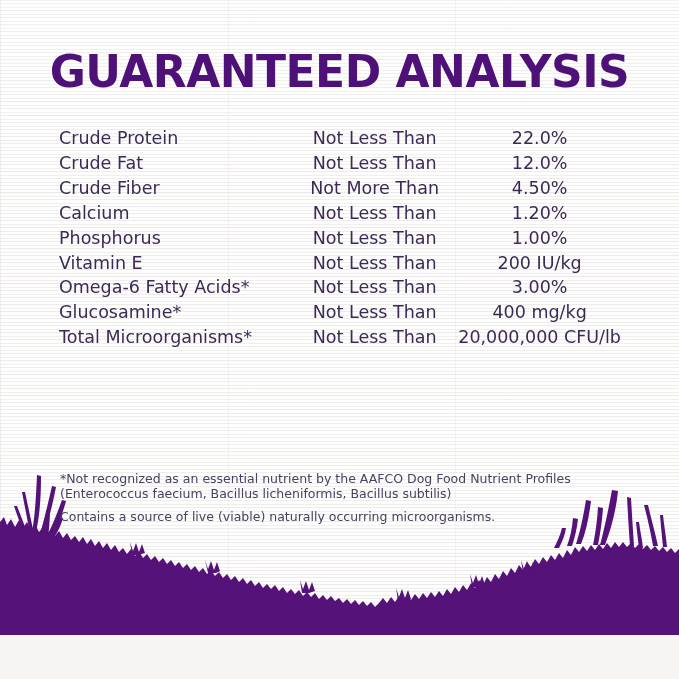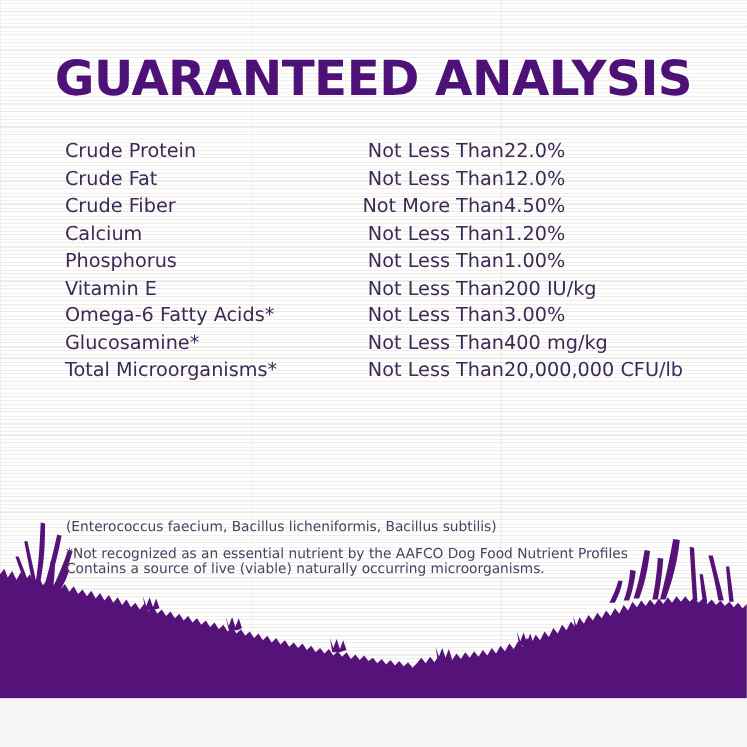--- a/index.html
+++ b/index.html
@@ -99,25 +99,25 @@
     white-space: nowrap;
     vertical-align: baseline;
     font-family: "DejaVu Sans", sans-serif;
   }
   td.c-nutrient {
     width: 240px;
     text-align: left;
   }
   td.c-qualifier {
     width: 175px;
-    text-align: right;
+    text-align: center;
   }
   td.c-value {
     width: 147px;
-    text-align: left;
+    text-align: center;
   }
 
   
   #footnotes {
     position: absolute;
     left: 60px;
     top: 472px;
     width: 580px;
   }
   .fn-line {
@@ -195,22 +195,22 @@
         </tr>
         <tr>
           <td class="c-nutrient">Total Microorganisms*</td>
           <td class="c-qualifier">Not Less Than</td>
           <td class="c-value">20,000,000 CFU/lb</td>
         </tr>
       </tbody>
     </table>
 
     <div id="footnotes">
+      <div class="fn-line" id="fn-aafco">*Not recognized as an essential nutrient by the AAFCO Dog Food Nutrient Profiles</div>
       <div class="fn-line" id="fn-organisms">(Enterococcus faecium, Bacillus licheniformis, Bacillus subtilis)</div>
-      <div class="fn-line" id="fn-aafco">*Not recognized as an essential nutrient by the AAFCO Dog Food Nutrient Profiles</div>
       <div class="fn-line" id="fn-contains">Contains a source of live (viable) naturally occurring microorganisms.</div>
     </div>
 
   </div>
 
   <svg id="grass" viewBox="0 0 679 165" preserveAspectRatio="none">
     <g fill="#551279">
 
       <path d="M37 5 C36 28 35 45 32 62 L36 62 C40 44 41 26 41 6 Z"></path>
       <path d="M22 22 C25 38 28 52 30 64 L34 64 C31 50 28 36 25 22 Z"></path>

